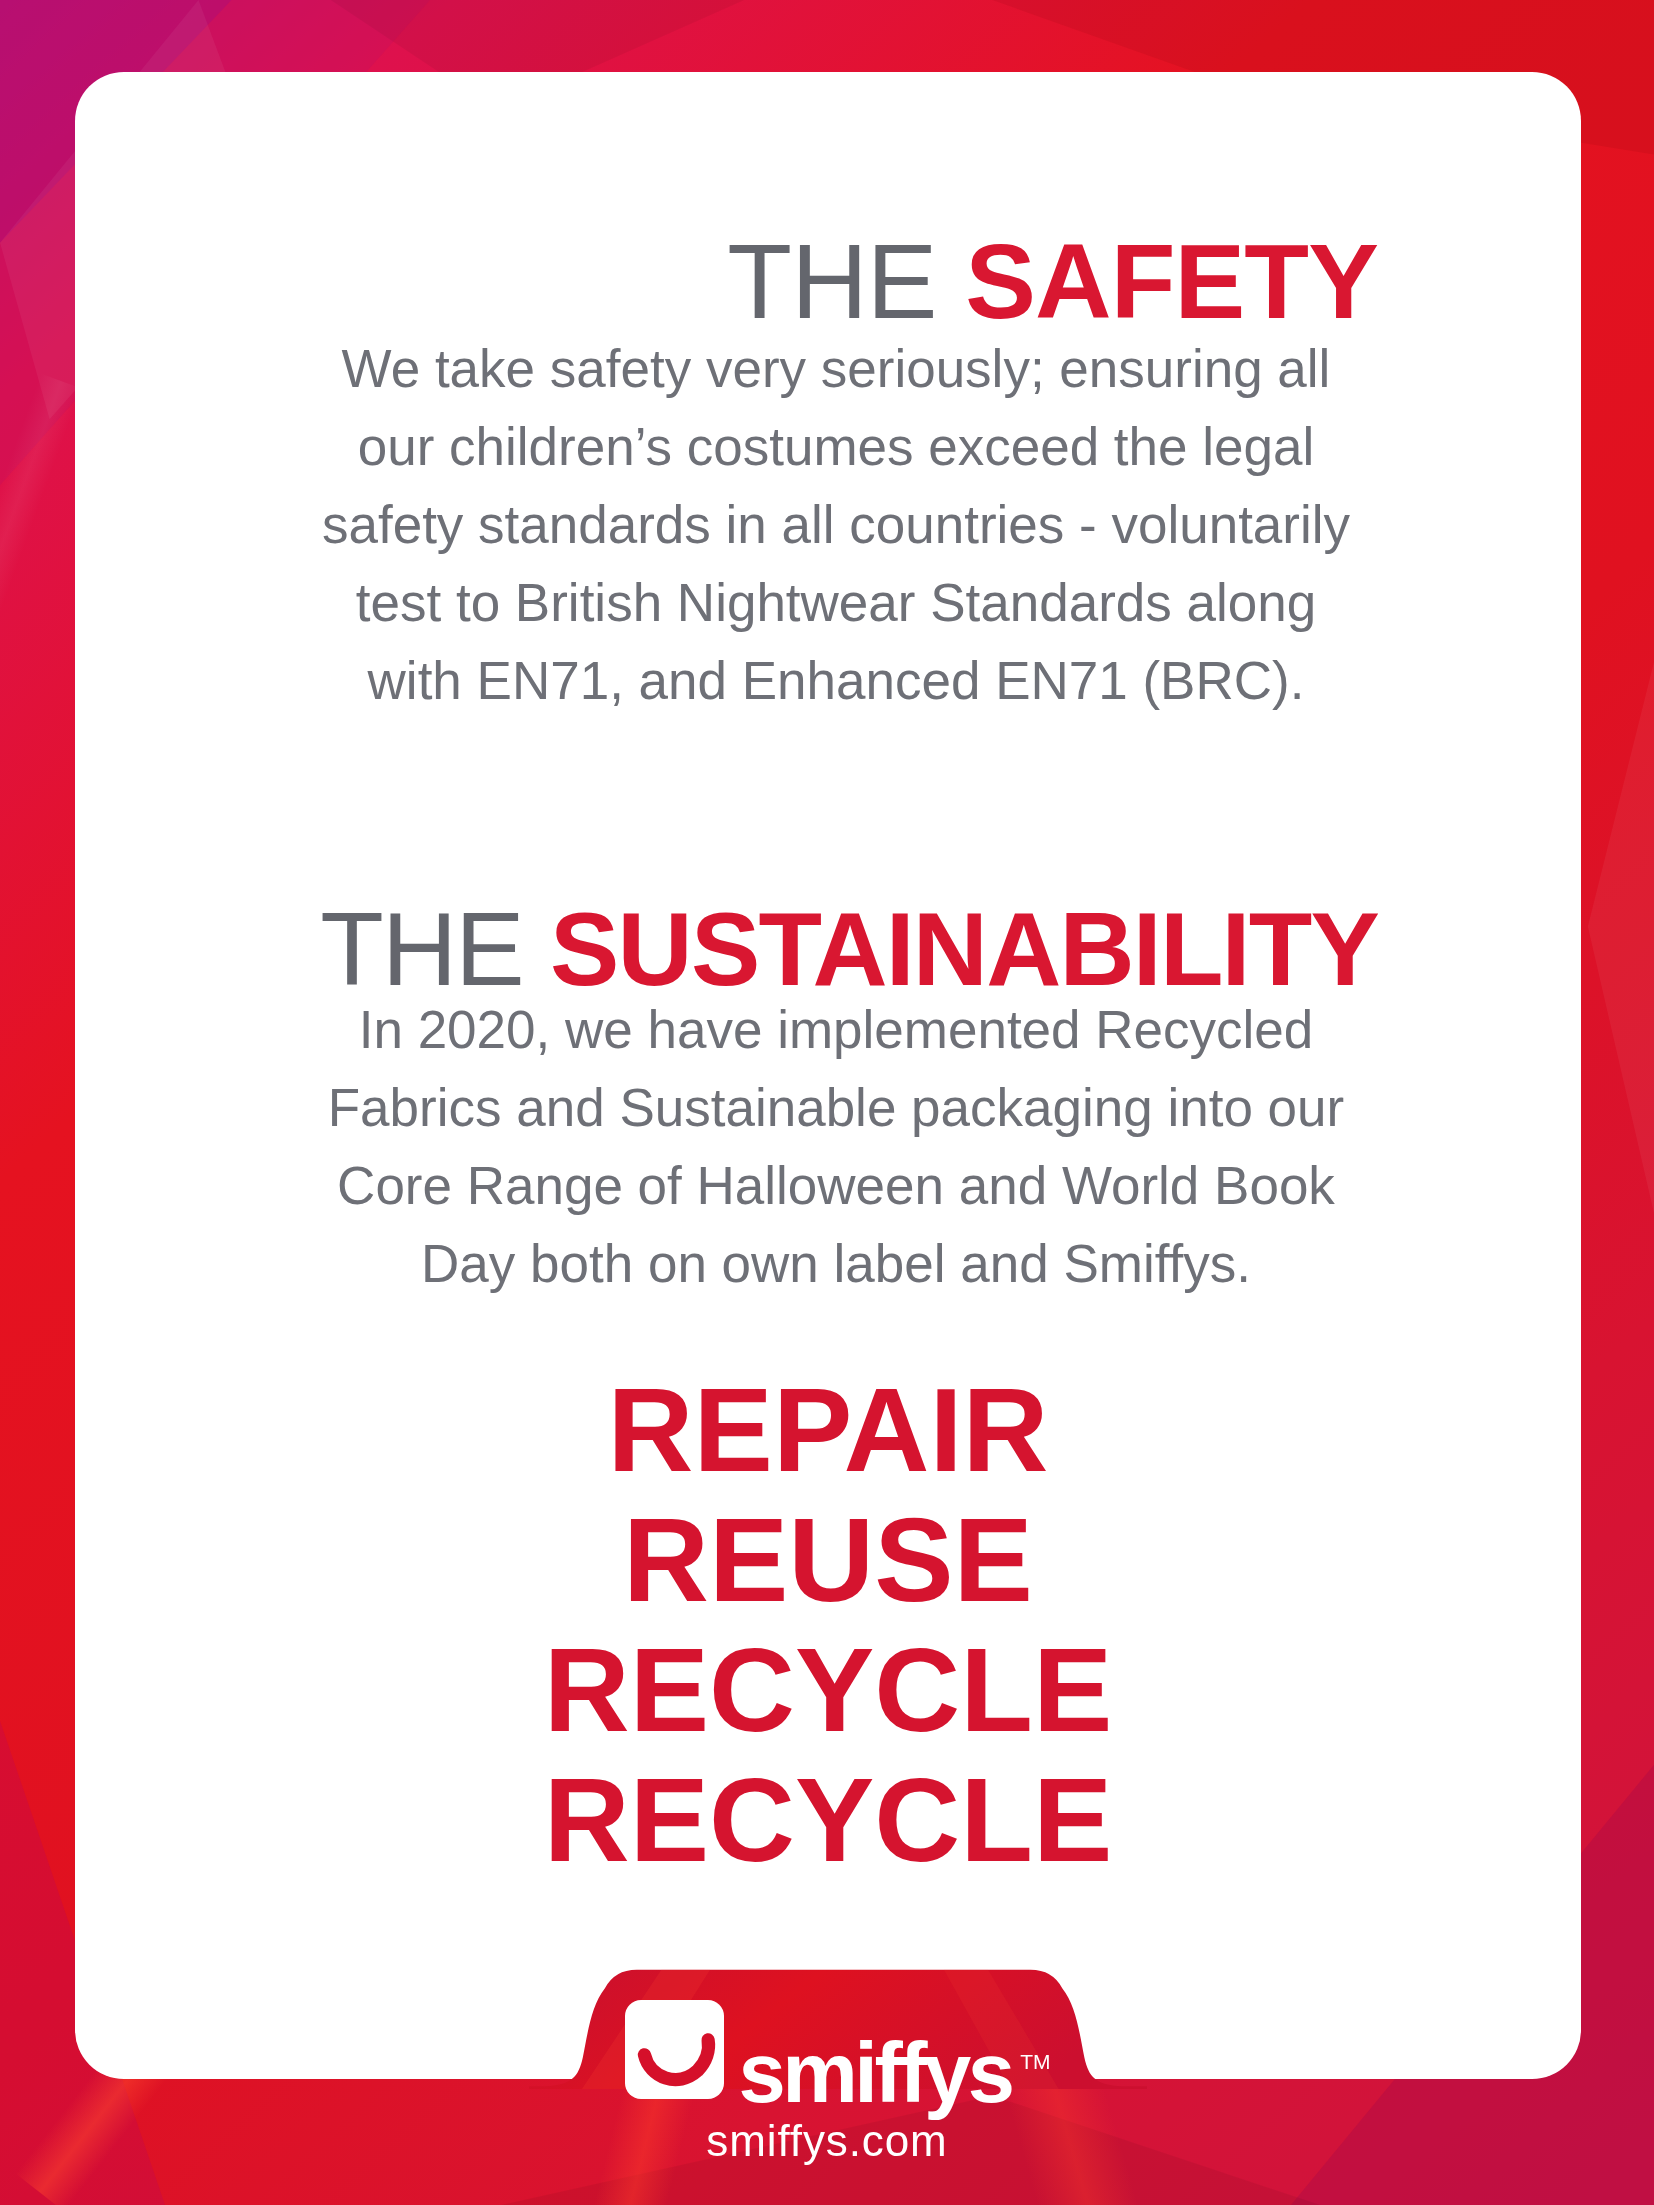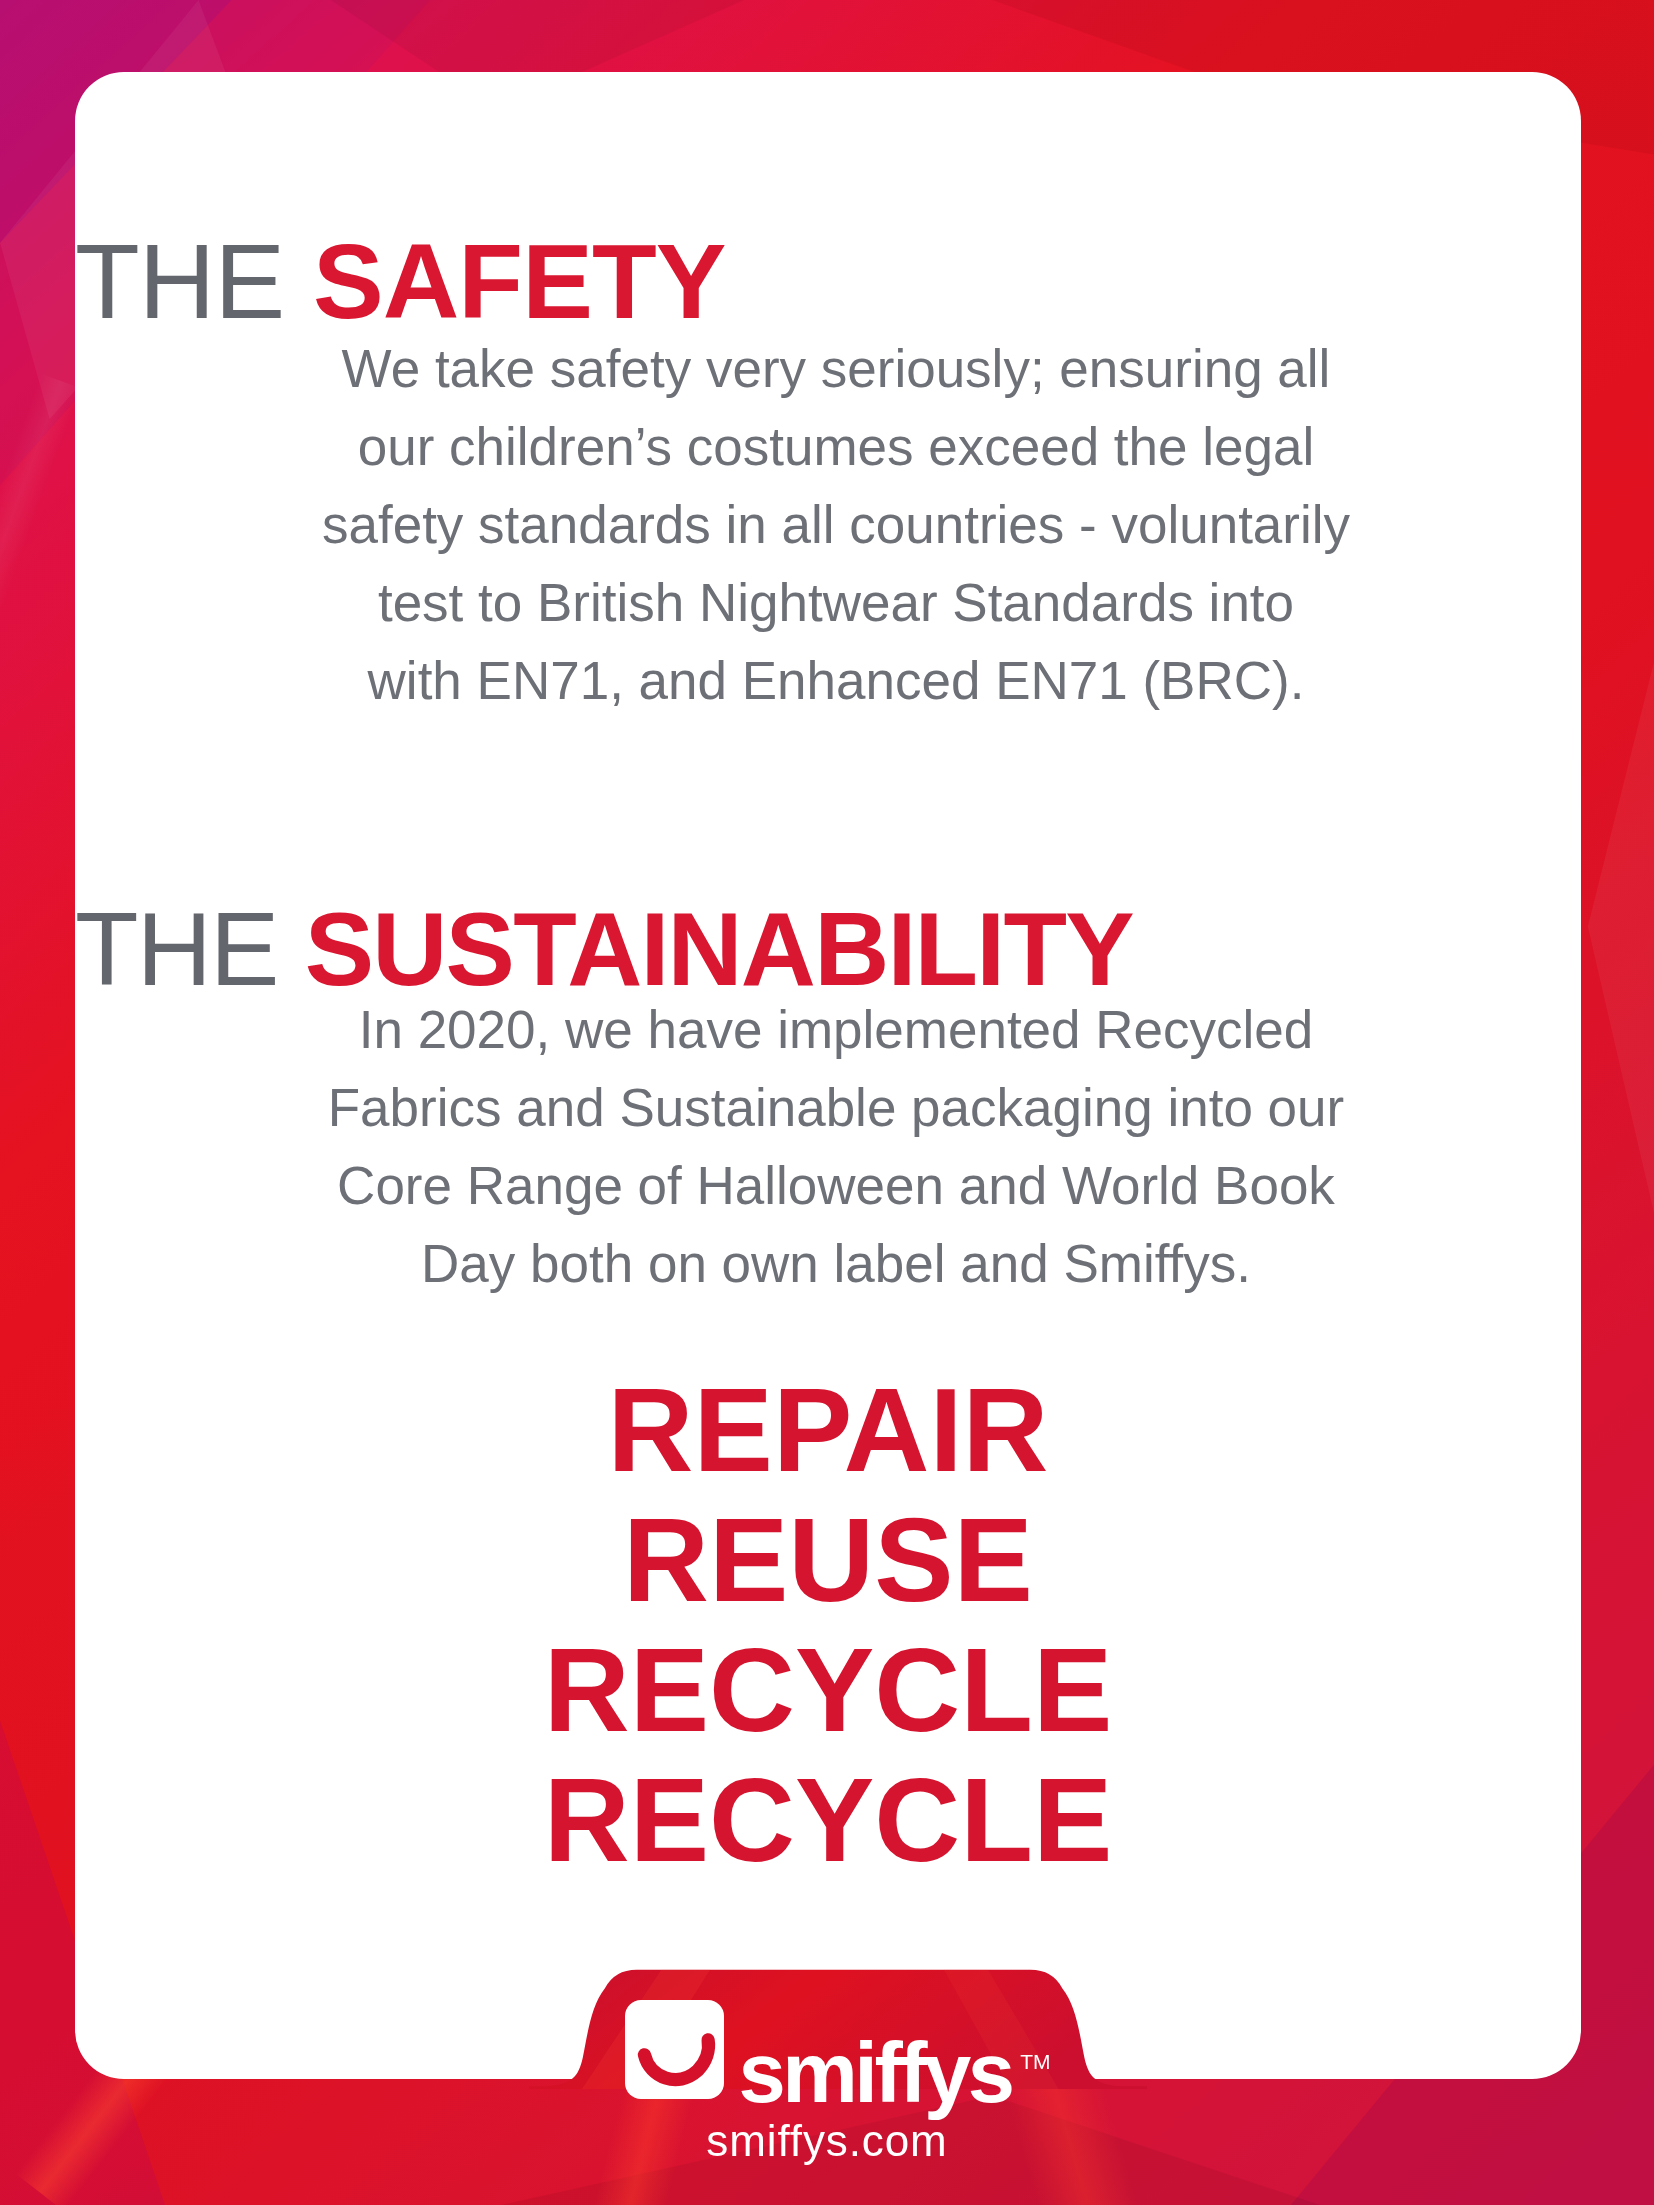--- a/index.html
+++ b/index.html
@@ -27,21 +27,21 @@
   .s2{left:609px;top:2064px;width:71px;height:168px;transform:rotate(14deg);
       background:linear-gradient(90deg,rgba(255,60,40,0),rgba(255,60,40,.45),rgba(255,60,40,0));}
   .s3{left:1023px;top:2060px;width:97px;height:176px;transform:rotate(-16deg);
       background:linear-gradient(90deg,rgba(255,60,40,0),rgba(255,60,40,.35),rgba(255,60,40,0));}
   .s4{left:-17.6px;top:371px;width:44px;height:335px;transform:rotate(20deg);
       background:linear-gradient(90deg,rgba(255,255,255,0),rgba(255,255,255,.06),rgba(255,255,255,0));}
   
   .card{position:absolute;left:75px;top:72px;width:1506px;height:2007px;
         background:#FFFFFF;border-radius:49px;}
   
-  .heading{position:absolute;left:0;width:1303px;text-align:left;
+  .heading{position:absolute;left:0;width:1303px;text-align:right;
            font-size:106px;line-height:106px;letter-spacing:-0.9px;font-weight:400;white-space:nowrap;}
   .heading .pre{color:#64666D;}
   .heading .emp{color:#D91731;font-weight:800;}
   #h-safety{top:85px;}
   #h-sustain{top:754px;font-size:104px;letter-spacing:-1.8px;}
   
   .para{position:absolute;left:0;width:1506px;text-align:center;
         color:#6E7077;font-size:53px;line-height:78px;font-weight:400;}
   .para div{white-space:nowrap;padding-left:16px;}
   #p-safety{top:258px;}
@@ -87,21 +87,21 @@
 
     <h1 class="heading" id="h-safety">
       <span class="pre">THE</span>
       <span class="emp">SAFETY</span>
     </h1>
 
     <div class="para" id="p-safety">
       <div>We take safety very seriously; ensuring all</div>
       <div>our children’s costumes exceed the legal</div>
       <div>safety standards in all countries - voluntarily</div>
-      <div>test to British Nightwear Standards into</div>
+      <div>test to British Nightwear Standards along</div>
       <div>with EN71, and Enhanced EN71 (BRC).</div>
     </div>
 
     <h1 class="heading" id="h-sustain">
       <span class="pre">THE</span>
       <span class="emp">SUSTAINABILITY</span>
     </h1>
 
     <div class="para" id="p-sustain">
       <div>In 2020, we have implemented Recycled</div>

